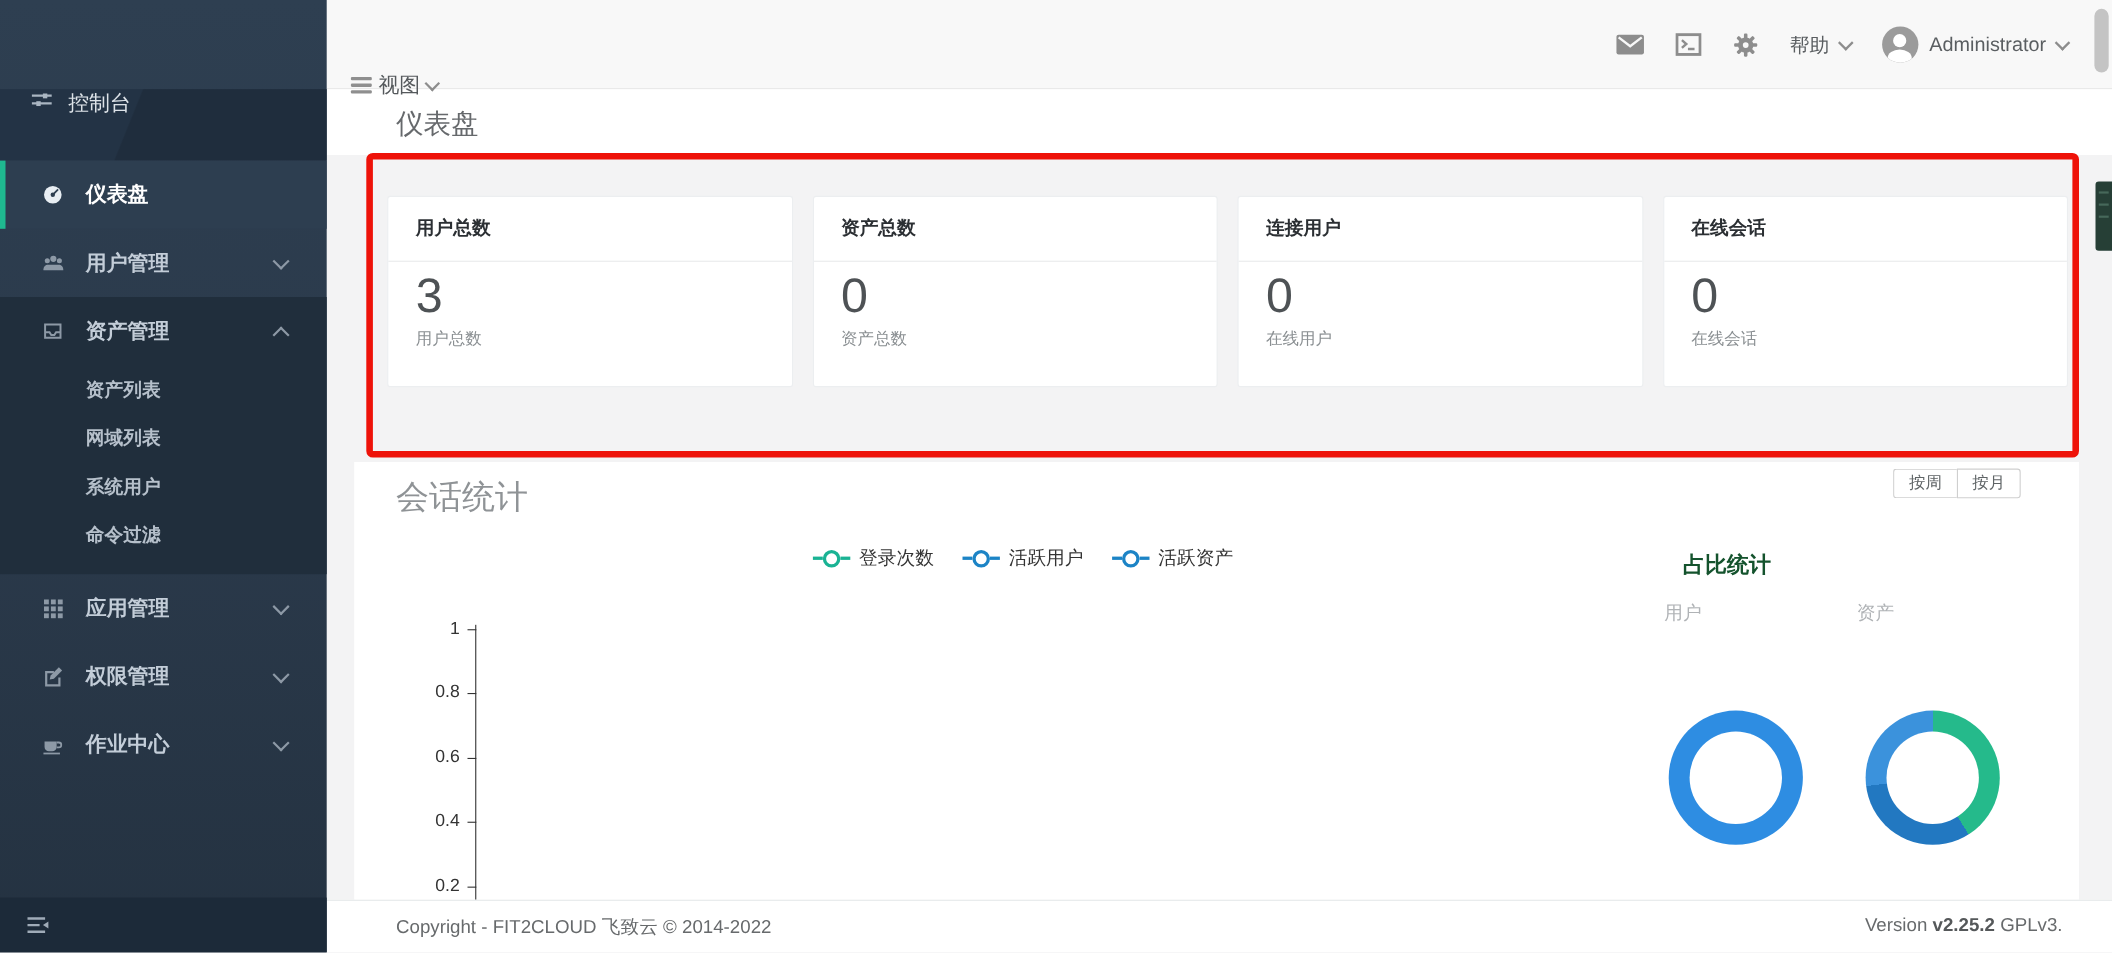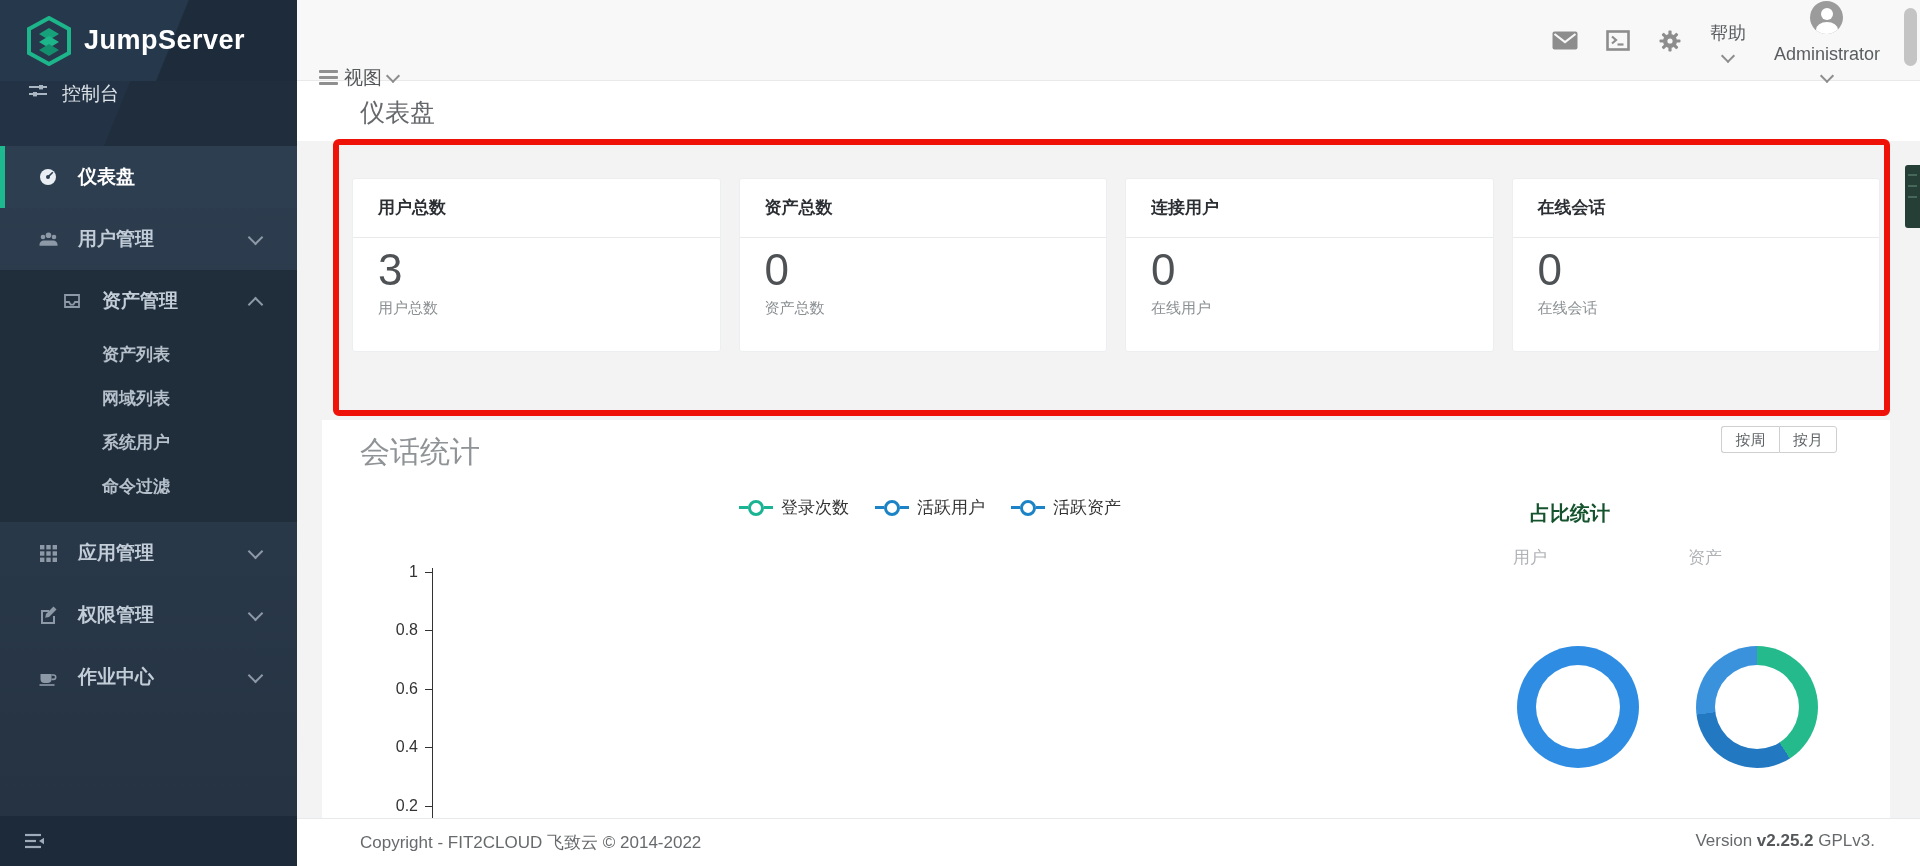--- a/index.html
+++ b/index.html
@@ -19,38 +19,38 @@
     background:linear-gradient(112deg,#233345 40%,#1f2d3d 40.5%);
     display:flex;align-items:flex-start;padding-left:28px;box-sizing:border-box;color:#dde3e8;font-size:19px;}
   .console-row .ic{margin-right:14px;color:#aab6c2;display:flex;}
   .menu{position:absolute;left:0;top:146px;width:297px;}
   .m-item{position:relative;height:62px;display:flex;align-items:center;
     padding-left:36px;box-sizing:border-box;color:#c3cdd8;font-size:19px;font-weight:600;cursor:pointer;}
   .m-item .ic{width:24px;margin-right:18px;color:#8d99a6;display:flex;justify-content:center;}
   .m-item.active{background:#2d3e50;color:#fff;}
   .m-item.active .ic{color:#e8eef3;}
   .m-item.active::before{content:"";position:absolute;left:0;top:0;width:5px;height:100%;background:#1fb990;}
-  .m-group{background:#202e3c;padding-bottom:14px;padding-left:24px;}
+  .m-group{background:#202e3c;padding-bottom:14px;}
   .m-sub{height:44px;display:flex;align-items:center;padding-left:78px;box-sizing:border-box;
     color:#b6c0cb;font-size:17px;font-weight:600;cursor:pointer;}
   .chev{position:absolute;right:36px;width:9px;height:9px;border-right:2px solid #8d99a6;border-bottom:2px solid #8d99a6;}
   .chev.down{transform:rotate(45deg);top:24px;}
   .chev.up{transform:rotate(-135deg);top:29px;}
   .side-bottom{position:absolute;left:0;bottom:0;width:297px;height:50px;background:#1c2a39;
     display:flex;align-items:center;padding-left:24px;box-sizing:border-box;color:#9fabb8;}
   
   .topbar{position:absolute;left:297px;top:0;right:0;height:81px;background:#f8f8f8;
     border-bottom:1px solid #e9e9e9;box-sizing:border-box;z-index:4;}
   .view-menu{position:absolute;left:22px;top:0;height:81px;display:flex;align-items:center;gap:6px;
     color:#55595c;font-size:19px;cursor:pointer;margin-top:37px;}
   .burger{display:inline-block;width:19px;}
   .burger i{display:block;height:3px;background:#8f8f8f;margin:3px 0;border-radius:1px;}
   .tb-right{position:absolute;right:40px;top:0;height:81px;display:flex;align-items:center;gap:28px;}
   .tb-ic{display:flex;align-items:center;cursor:pointer;}
-  .help,.usermenu{display:flex;align-items:center;gap:10px;color:#5a5e61;font-size:18px;cursor:pointer;flex-direction:column;}
+  .help,.usermenu{display:flex;align-items:center;gap:10px;color:#5a5e61;font-size:18px;cursor:pointer;}
   .chev2{display:inline-block;width:8px;height:8px;border-right:2px solid #8d8d8d;border-bottom:2px solid #8d8d8d;transform:rotate(45deg);margin-top:-4px;}
   .avatar{width:33px;height:33px;border-radius:50%;background:#9b9b9b;position:relative;overflow:hidden;}
   .avatar::before{content:"";position:absolute;left:10.5px;top:7px;width:12px;height:12px;border-radius:50%;background:#fff;}
   .avatar::after{content:"";position:absolute;left:5.5px;top:21px;width:22px;height:16px;border-radius:50%;background:#fff;}
   
   .heading{position:absolute;left:297px;top:81px;right:0;height:60px;background:#fff;z-index:1;}
   .heading .ttl{position:absolute;left:63px;top:15px;font-size:25px;color:#66696c;}
   .content{position:absolute;left:297px;top:141px;right:0;bottom:48px;background:#f3f3f4;z-index:1;}
   
   .annot{position:absolute;left:333px;top:139px;width:1557px;height:277px;border:6px solid #ee1209;
@@ -95,31 +95,20 @@
   
   .sb-thumb{position:absolute;right:3px;top:8px;width:13px;height:58px;border-radius:7px;background:#c4c4c4;z-index:20;cursor:pointer;}
   .edge-widget{position:absolute;right:0;top:165px;width:15px;height:63px;background:#263f36;border-radius:3px 0 0 3px;z-index:20;cursor:pointer;}
   .edge-widget i{display:block;height:2px;background:#46685a;margin:9px 3px 0 3px;}
   svg{display:block;}
 </style>
 </head>
 <body>
 
 <aside class="sidebar">
-  <div class="logo-block">
-    <span>
-      <svg width="46" height="50" viewBox="0 0 46 50">
-        <polygon points="23,2 43,13 43,37 23,48 3,37 3,13" fill="none" stroke="#1db58a" stroke-width="4"></polygon>
-        <path d="M13 18 L23 12 L33 18 L23 24 Z" fill="#17a17b"></path>
-        <path d="M13 26 L23 20 L33 26 L23 32 Z" fill="#1db58a"></path>
-        <path d="M13 34 L23 28 L33 34 L23 40 Z" fill="#148f6e"></path>
-      </svg>
-    </span>
-    <span class="logo-text">JumpServer</span>
-  </div>
 
   <div class="console-row">
     <span class="ic">
       <svg width="20" height="20" viewBox="0 0 20 20">
         <g stroke="currentColor" stroke-width="2">
             <line x1="1" y1="6" x2="19" y2="6"></line>
             <line x1="1" y1="13" x2="19" y2="13"></line>
           </g>
         <rect x="11" y="4" width="4" height="4.4" fill="currentColor"></rect>
         <rect x="5" y="11" width="4" height="4.4" fill="currentColor"></rect>

